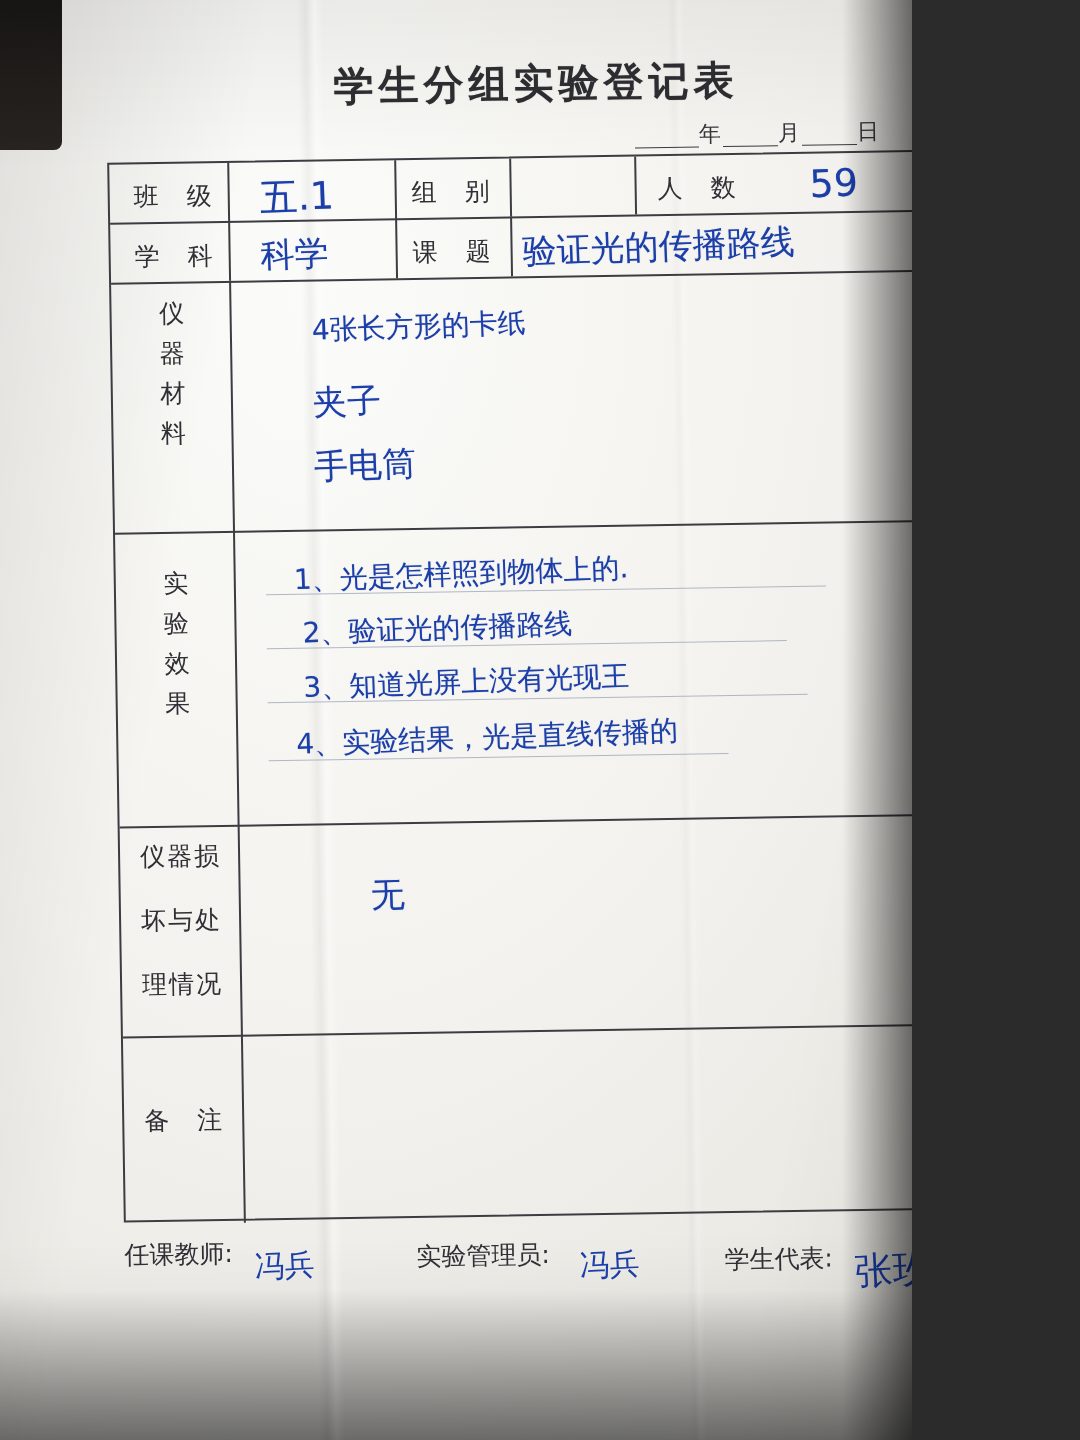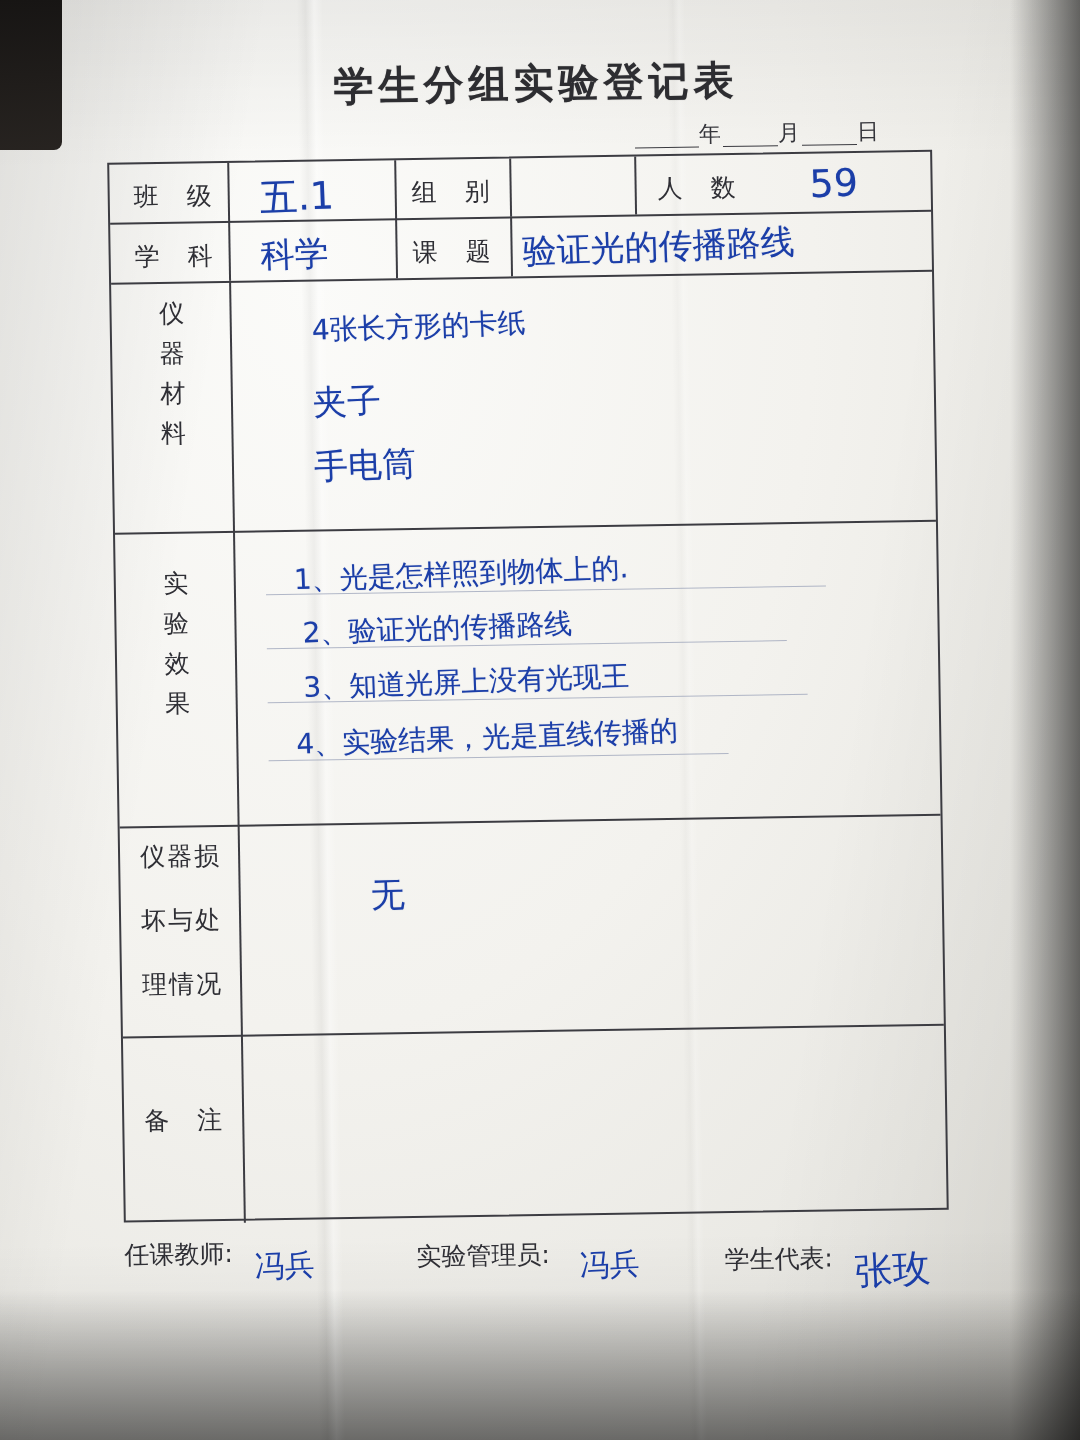--- a/index.html
+++ b/index.html
@@ -2,21 +2,21 @@
 <html><head>
 <meta charset="utf-8">
 <style>
   html, body {
     margin: 0;
     padding: 0;
     background: #2b2b2b;
   }
   #page {
     position: relative;
-    width: 1080px;
+    width: 912px;
     height: 1440px;
     overflow: hidden;
     font-family: "Liberation Sans", sans-serif;
   }
   
   .desk {
     position: absolute;
     inset: 0;
     background: linear-gradient(110deg, #14110f 0%, #241d18 18%, #3a312a 40%, #2a231e 70%, #171311 100%);
   }

